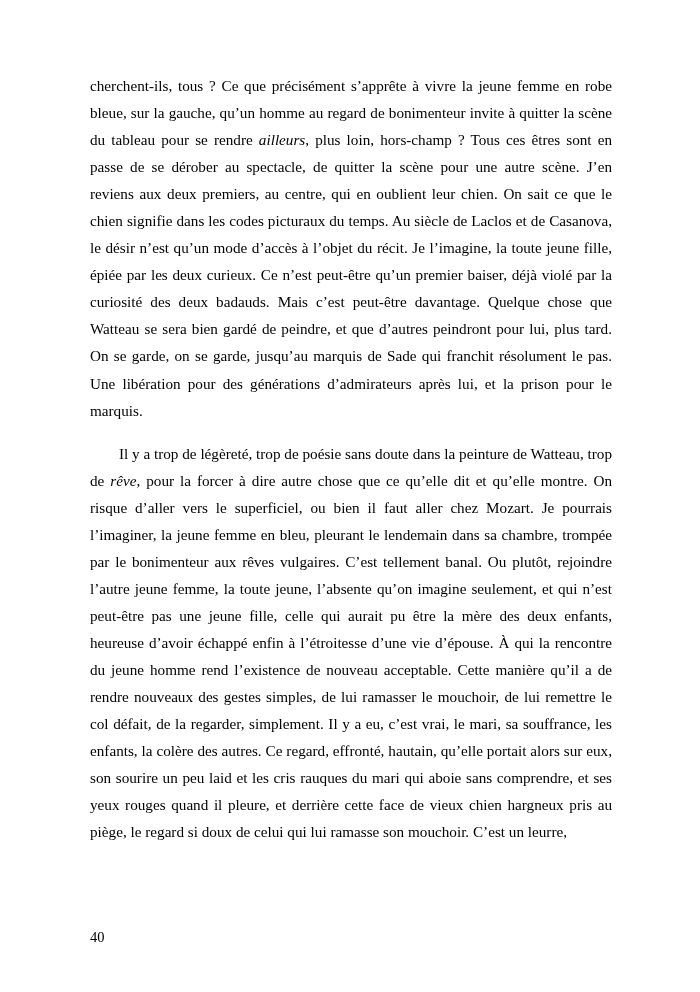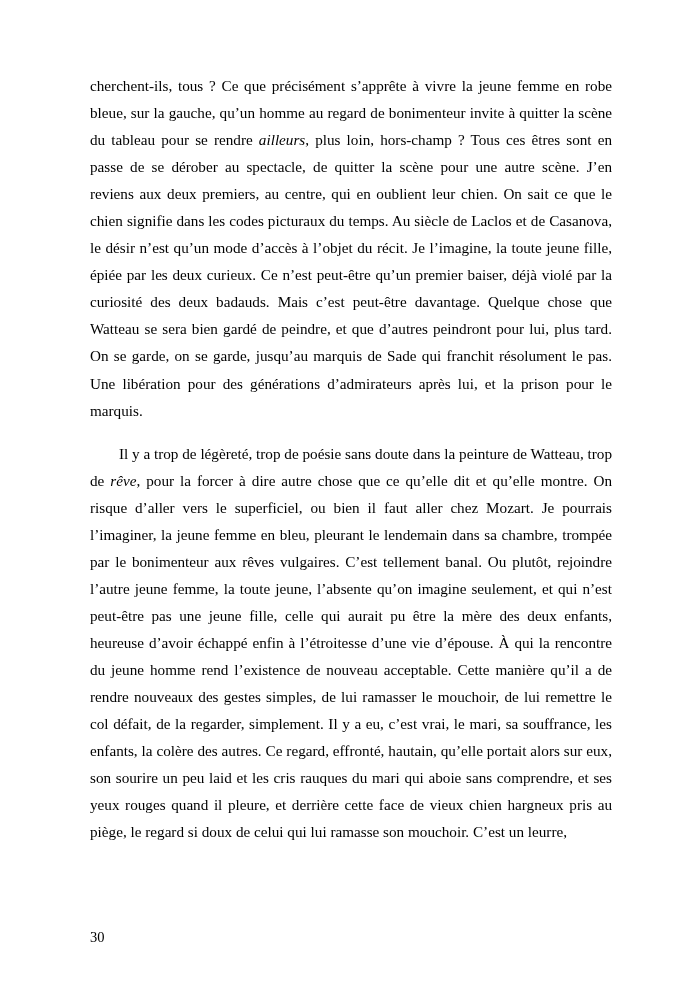--- a/index.html
+++ b/index.html
@@ -48,14 +48,14 @@
   }
 </style>
 </head>
 <body>
 
 <div class="page">
   <div class="text-body">
     <p class="para" id="para-1">cherchent-ils, tous ? Ce que précisément s’apprête à vivre la jeune femme en robe bleue, sur la gauche, qu’un homme au regard de bonimenteur invite à quitter la scène du tableau pour se rendre <em>ailleurs</em>, plus loin, hors-champ ? Tous ces êtres sont en passe de se dérober au spectacle, de quitter la scène pour une autre scène. J’en reviens aux deux premiers, au centre, qui en oublient leur chien. On sait ce que le chien signifie dans les codes picturaux du temps. Au siècle de Laclos et de Casanova, le désir n’est qu’un mode d’accès à l’objet du récit. Je l’imagine, la toute jeune fille, épiée par les deux curieux. Ce n’est peut-être qu’un premier baiser, déjà violé par la curiosité des deux badauds. Mais c’est peut-être davantage. Quelque chose que Watteau se sera bien gardé de peindre, et que d’autres peindront pour lui, plus tard. On se garde, on se garde, jusqu’au marquis de Sade qui franchit résolument le pas. Une libération pour des générations d’admirateurs après lui, et la prison pour le marquis.</p>
     <p class="para" id="para-2">Il y a trop de légèreté, trop de poésie sans doute dans la peinture de Watteau, trop de <em>rêve</em>, pour la forcer à dire autre chose que ce qu’elle dit et qu’elle montre. On risque d’aller vers le superficiel, ou bien il faut aller chez Mozart. Je pourrais l’imaginer, la jeune femme en bleu, pleurant le lendemain dans sa chambre, trompée par le bonimenteur aux rêves vulgaires. C’est tellement banal. Ou plutôt, rejoindre l’autre jeune femme, la toute jeune, l’absente qu’on imagine seulement, et qui n’est peut-être pas une jeune fille, celle qui aurait pu être la mère des deux enfants, heureuse d’avoir échappé enfin à l’étroitesse d’une vie d’épouse. À qui la rencontre du jeune homme rend l’existence de nouveau acceptable. Cette manière qu’il a de rendre nouveaux des gestes simples, de lui ramasser le mouchoir, de lui remettre le col défait, de la regarder, simplement. Il y a eu, c’est vrai, le mari, sa souffrance, les enfants, la colère des autres. Ce regard, effronté, hautain, qu’elle portait alors sur eux, son sourire un peu laid et les cris rauques du mari qui aboie sans comprendre, et ses yeux rouges quand il pleure, et derrière cette face de vieux chien hargneux pris au piège, le regard si doux de celui qui lui ramasse son mouchoir. C’est un leurre,</p>
   </div>
-  <div class="folio">30</div>
+  <div class="folio">40</div>
 </div>
 
 </body></html>

